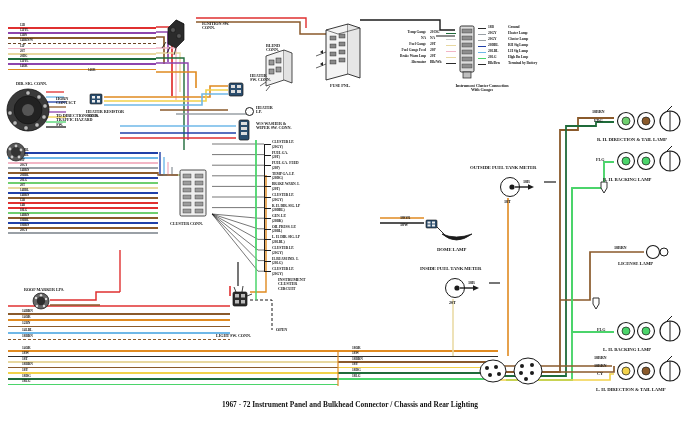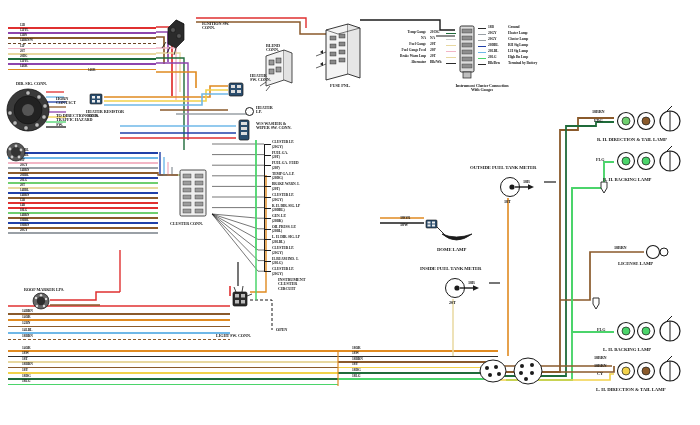--- a/index.html
+++ b/index.html
@@ -566,13 +566,14 @@
       <div class="wire" style="left: 478px; top: 57.6px; width: 8px; background: rgb(75, 212, 107);"></div>
       <div class="lbl t35" style="left: 488px; top: 56px;">20LG</div>
       <div class="lbl t35" style="left: 508px; top: 56px;">High Bn Lmp</div>
       <div class="wire" style="left: 478px; top: 63.6px; width: 8px; background: rgb(43, 43, 43);"></div>
       <div class="lbl t35" style="left: 488px; top: 62px;">Blk/Brn</div>
       <div class="lbl t35" style="left: 508px; top: 62px;">Terminal by Battery</div>
     </div>
   <div class="lbl t4" style="left:432px;top:84px;text-align:center;width:100px;">Instrument Cluster Connection
 With Gauges</div>
 
+  <div id="caption">1967 - 72 Instrument Panel and Bulkhead Connector / Chassis and Rear Lighting</div>
 </div>
 
 </body></html>

